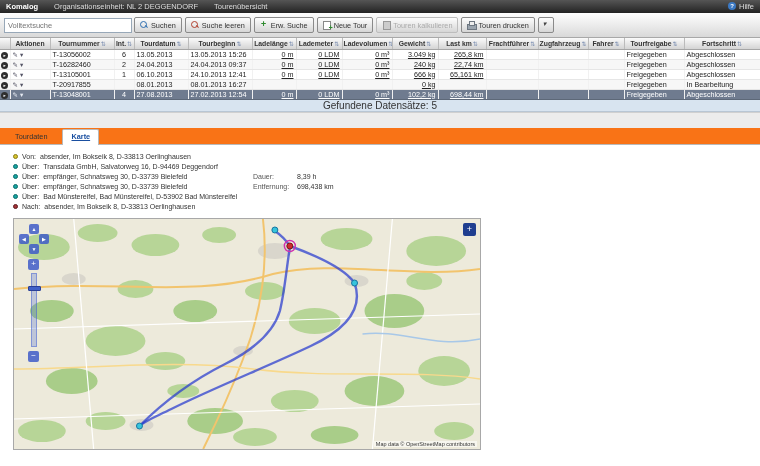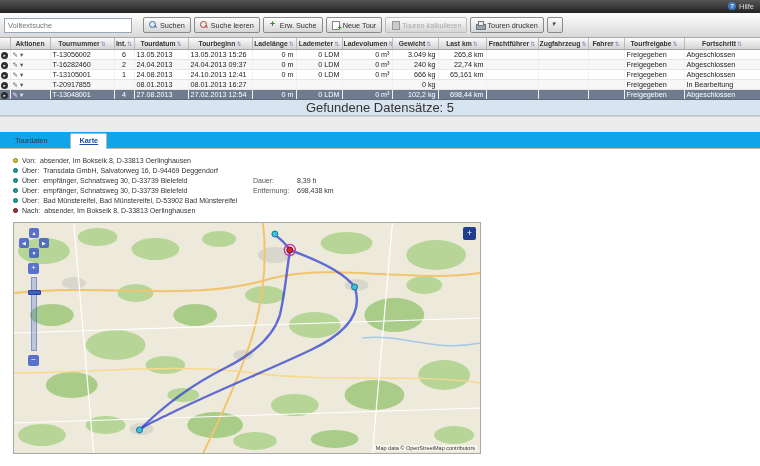--- a/index.html
+++ b/index.html
@@ -8,21 +8,21 @@
 
   
   .topbar { height:13px; background:linear-gradient(#555,#232323); display:flex; align-items:center; padding:0 6px; color:#ddd; font-size:7.5px; }
   .menubar-items { display:flex; gap:16px; }
   .menu-item { cursor:default; white-space:nowrap; }
   .menu-item.brand { font-weight:bold; color:#fff; }
   .topbar-right { margin-left:auto; display:flex; align-items:flex-start; gap:3px; }
   .help-circle { width:8px; height:8px; border-radius:50%; background:#3b79c4; color:#fff; font-size:6px; line-height:8px; text-align:center; font-weight:bold; }
 
   
-  .toolbar { height:22px; background:linear-gradient(#fefefe,#d9d9d9); border-bottom:1px solid #a8a8a8; display:flex; align-items:center; gap:11px; padding:12px 4px; }
+  .toolbar { height:22px; background:linear-gradient(#fefefe,#d9d9d9); border-bottom:1px solid #a8a8a8; display:flex; align-items:center; gap:2px; padding:12px 4px; }
   .search-input { width:128px; height:15px; border:1px solid #98a8b8; font-size:7.5px; padding:0 3px; color:#555; background:#fff; font-family:inherit; }
   .toolbar-buttons { display:flex; gap:3px; align-items:flex-start; }
   .tb-btn { height:16px; border:1px solid #8a8a8a; border-radius:2px; background:linear-gradient(#fdfdfd,#d6d6d6); font-size:7.3px; display:flex; align-items:center; gap:3px; padding:0 5px; color:#333; font-family:inherit; cursor:default; }
   .tb-btn.disabled { color:#aaa; border-color:#bdbdbd; }
   .tb-btn.icon-only { padding:0 3px; }
   .ic { display:inline-block; width:8px; height:8px; position:relative; flex:0 0 auto; }
   .ic-search::before, .ic-clear::before { content:''; position:absolute; left:0; top:0; width:5px; height:5px; border:1px solid #2f6fb0; border-radius:50%; }
   .ic-search::after, .ic-clear::after { content:''; position:absolute; left:5px; top:5px; width:3px; height:1px; background:#2f6fb0; transform:rotate(45deg); }
   .ic-clear::before { border-color:#b04030; } .ic-clear::after { background:#b04030; }
   .ic-plus::before { content:'+'; position:absolute; left:1px; top:-1px; color:#2d8a2d; font-weight:bold; font-size:9px; line-height:8px; }
@@ -34,33 +34,33 @@
   .ic-caret::before { content:'▾'; position:absolute; left:1px; top:-1px; font-size:7px; color:#444; line-height:8px; }
 
   
   table { width:760px; border-collapse:collapse; table-layout:fixed; }
   thead th { height:11px; background:linear-gradient(#fafafa,#d4d4d4); border-right:1px solid #bbb; border-bottom:1px solid #a5a5a5; font-size:6.8px; font-weight:bold; color:#333; padding:0 1px; white-space:nowrap; overflow:hidden; text-align:center; }
   .sort-ic { color:#7a8db0; font-size:6px; margin-left:1px; font-weight:normal; }
   tbody td { height:10px; font-size:7.2px; padding:0 2px; border-bottom:1px solid #e6e6e6; border-right:1px solid #f1f1f1; white-space:nowrap; overflow:hidden; background:#fff; color:#222; }
   tbody tr:nth-child(even) td { background:#f7f7f7; }
   tbody tr.selected td { background:#6f7b8f; color:#fff; border-bottom-color:#5d6878; border-right-color:#64708а; }
   tbody tr.selected .act, tbody tr.selected .expander { color:#e8ecf4; }
-  .a-l { text-align:left; } .a-c { text-align:center; } .a-r { text-align:right; }
+  .a-l { text-align:left; } .a-c { text-align:center; } .a-r { text-align:right;text-decoration:underline; }
   .c-exp { text-align:center; padding:0; }
   .expander { display:inline-block; width:7px; height:7px; border-radius:50%; background:#2e2e2e; color:#fff; font-size:4.5px; line-height:7px; text-align:center; }
   .c-act { text-align:left; }
   .act { font-size:6.5px; color:#556; margin-right:2px; }
-  tfoot td { height:11px; background:#d8e4f0; text-align:center; font-size:13px; color:#333; border-bottom:1px solid #b8c6d4; }
+  tfoot td { height:11px; background:#d8e4f0; text-align:center; font-size:10px; color:#333; border-bottom:1px solid #b8c6d4; }
 
   .gap-strip { height:16px; background:#ececec; border-top:1px solid #d0d0d0; }
 
   
   .details-header { height:13px; display:flex; align-items:center; background:linear-gradient(#fbfbfb,#dedede); border-top:1px solid #b8b8b8; border-bottom:1px solid #c6c6c6; padding:0 5px; font-size:7.3px; font-weight:bold; color:#444; }
   .collapse-btn { margin-left:auto; width:10px; height:10px; border:1px solid #999; background:linear-gradient(#fff,#ddd); font-size:7px; line-height:8px; text-align:center; color:#555; border-radius:1px; }
-  .tabs { height:17px; display:flex; align-items:flex-end; padding-left:6px; border-bottom:1px solid #b9b9b9; background:#0ea5e9; gap:14px; }
+  .tabs { height:17px; display:flex; align-items:flex-end; padding-left:6px; border-bottom:1px solid #b9b9b9; background:#f97316; gap:6px; }
   .tab { padding:2px 8px 3px; font-size:7.3px; color:#333; border:1px solid transparent; border-bottom:none; border-radius:2px 2px 0 0; }
   .tab.active { background:#fff; border-color:#b9b9b9; color:#1a4fa0; font-weight:bold; text-decoration:underline; margin-bottom:-1px; padding-bottom:4px; }
 
   .stops-wrap { position:relative; padding:7px 0 0 13px; }
   .stop { display:flex; align-items:center; gap:4px; height:10px; font-size:7px; color:#333; white-space:nowrap; }
   .pin { width:5px; height:5px; border-radius:50%; border:1px solid; flex:0 0 auto; }
   .pin.yellow { background:#d6c32f; border-color:#8a7d14; }
   .pin.teal { background:#17a2a0; border-color:#0b6b69; }
   .pin.darkred { background:#a33338; border-color:#5e1a1d; }
   .summary { position:absolute; left:253px; top:27px; font-size:7px; color:#333; }
@@ -77,20 +77,25 @@
   .zin { left:14px; top:40px; } .zout { left:14px; top:132px; }
   .zslider { position:absolute; left:17px; top:54px; width:6px; height:74px; background:rgba(70,100,210,.28); border:1px solid rgba(70,100,210,.5); }
   .zhandle { position:absolute; left:-4px; top:12px; width:13px; height:5px; background:#4060c8; border:1px solid #2a3f96; border-radius:1px; }
   .layers-btn { position:absolute; right:4px; top:4px; width:13px; height:13px; background:#1f3e8f; border-radius:2px; color:#fff; font-size:9px; line-height:12px; text-align:center; }
   .attrib { position:absolute; right:3px; bottom:2px; font-size:5.5px; color:#333; background:rgba(255,255,255,.55); padding:0 2px; }
 </style>
 </head>
 <body>
 
 <div class="topbar">
+  <div class="menubar-items">
+      <span class="menu-item brand">Komalog</span>
+      <span class="menu-item">Organisationseinheit: NL 2 DEGGENDORF</span>
+      <span class="menu-item">Tourenübersicht</span>
+    </div>
   <div class="topbar-right">
     <span class="help-circle">?</span>
     <span>Hilfe</span>
   </div>
 </div>
 
 <div class="toolbar">
   <input class="search-input" type="text" placeholder="Volltextsuche" style="">
   <div class="toolbar-buttons">
       <button class="tb-btn">
@@ -197,21 +202,21 @@
         <td class="a-l"></td>
         <td class="a-l"></td>
         <td class="a-l">Freigegeben</td>
         <td class="a-l">Abgeschlossen</td>
       </tr>
       <tr>
         <td class="c-exp"><span class="expander">▸</span></td>
         <td class="c-act"><span class="act">✎</span><span class="act">▾</span></td>
         <td class="a-l">T-13105001</td>
         <td class="a-c">1</td>
-        <td class="a-l">24.08.2013</td>
+        <td class="a-l">06.10.2013</td>
         <td class="a-l">24.10.2013 12:41</td>
         <td class="a-r">0 m</td>
         <td class="a-r">0 LDM</td>
         <td class="a-r">0 m³</td>
         <td class="a-r">666 kg</td>
         <td class="a-r">65,161 km</td>
         <td class="a-l"></td>
         <td class="a-l"></td>
         <td class="a-l"></td>
         <td class="a-l">Freigegeben</td>

